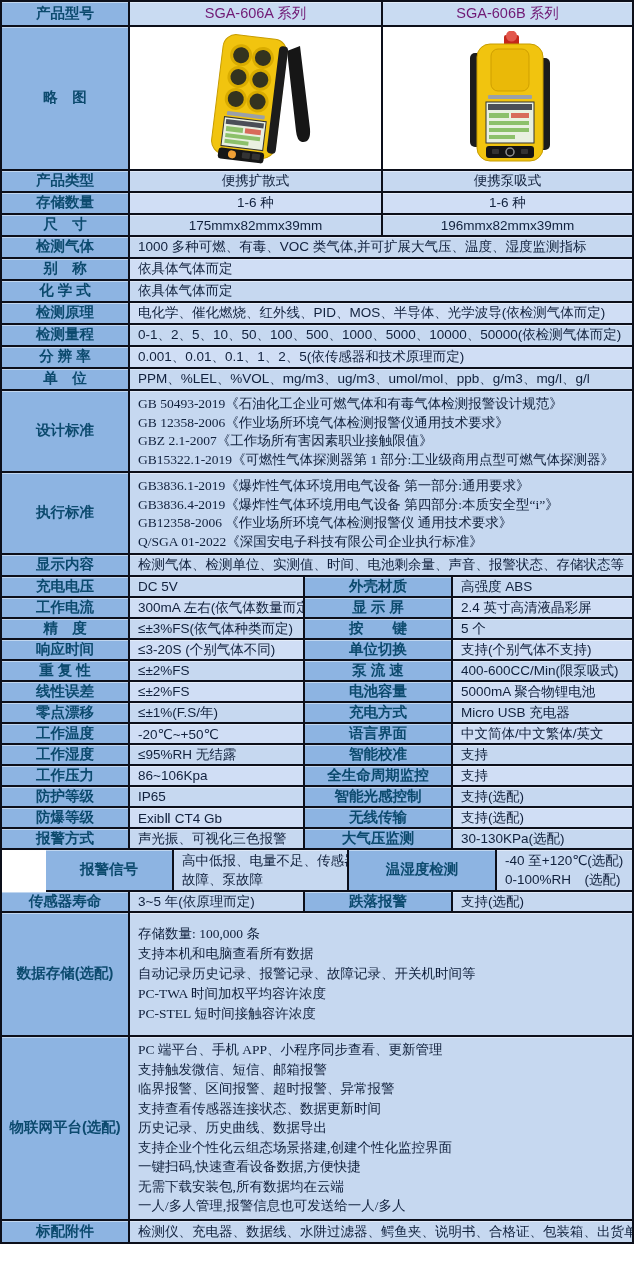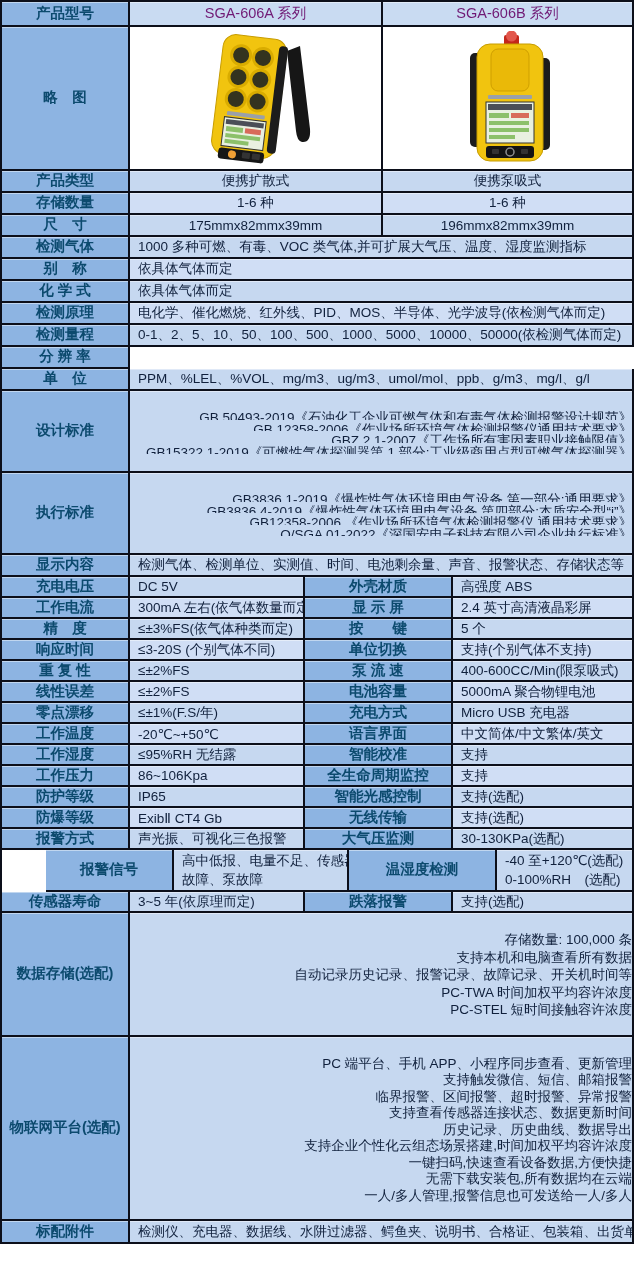--- a/index.html
+++ b/index.html
@@ -53,23 +53,24 @@
     background:var(--val-bg);
     color:var(--txt);
     font-size:13.5px;
     white-space:nowrap;
   }
   .left{justify-content:flex-start;padding-left:8px;padding-right:4px;}
   .center{justify-content:center;}
   .img{background:#ffffff;}
   .lines{
     flex-direction:column;
-    align-items:flex-end;
+    align-items:flex-start;
     justify-content:center;
-    padding:17px 0;
+    padding:3px 0;
+    font-family:Liberation Serif, serif;
   }
   .lines .ln{
     line-height:20px;
     padding-left:8px;
     white-space:nowrap;
     overflow:hidden;
   }
   .lab.stack{flex-direction:row;line-height:1.5;}
   
   .h-head{height:25px;}
@@ -194,20 +195,21 @@
         <div class="cell val left">电化学、催化燃烧、红外线、PID、MOS、半导体、光学波导(依检测气体而定)</div>
       </div>
 
       <div class="row cols2 h-s">
         <div class="cell lab">检测量程</div>
         <div class="cell val left">0-1、2、5、10、50、100、500、1000、5000、10000、50000(依检测气体而定)</div>
       </div>
 
       <div class="row cols2 h-s">
         <div class="cell lab">分 辨 率</div>
+        <div class="cell val left">0.001、0.01、0.1、1、2、5(依传感器和技术原理而定)</div>
       </div>
 
       <div class="row cols2 h-s">
         <div class="cell lab">单　位</div>
         <div class="cell val left">PPM、%LEL、%VOL、mg/m3、ug/m3、umol/mol、ppb、g/m3、mg/l、g/l</div>
       </div>
     </div>
 
   <div class="row cols2 h-std">
     <div class="cell lab">设计标准</div>
@@ -370,21 +372,21 @@
       <span>物联网平台</span>
       <span>(选配)</span>
     </div>
     <div class="cell val lines" data-repeat="iot.lines">
 
     <div class="ln">PC 端平台、手机 APP、小程序同步查看、更新管理</div>
         <div class="ln">支持触发微信、短信、邮箱报警</div>
         <div class="ln">临界报警、区间报警、超时报警、异常报警</div>
         <div class="ln">支持查看传感器连接状态、数据更新时间</div>
         <div class="ln">历史记录、历史曲线、数据导出</div>
-        <div class="ln">支持企业个性化云组态场景搭建,时间加权平均容许浓度</div>
+        <div class="ln">支持企业个性化云组态场景搭建,创建个性化监控界面</div>
         <div class="ln">一键扫码,快速查看设备数据,方便快捷</div>
         <div class="ln">无需下载安装包,所有数据均在云端</div>
         <div class="ln">一人/多人管理,报警信息也可发送给一人/多人</div>
       </div>
   </div>
 
   <div class="row cols2 h-acc">
     <div class="cell lab">标配附件</div>
     <div class="cell val left">检测仪、充电器、数据线、水阱过滤器、鳄鱼夹、说明书、合格证、包装箱、出货单各一份</div>
   </div>

